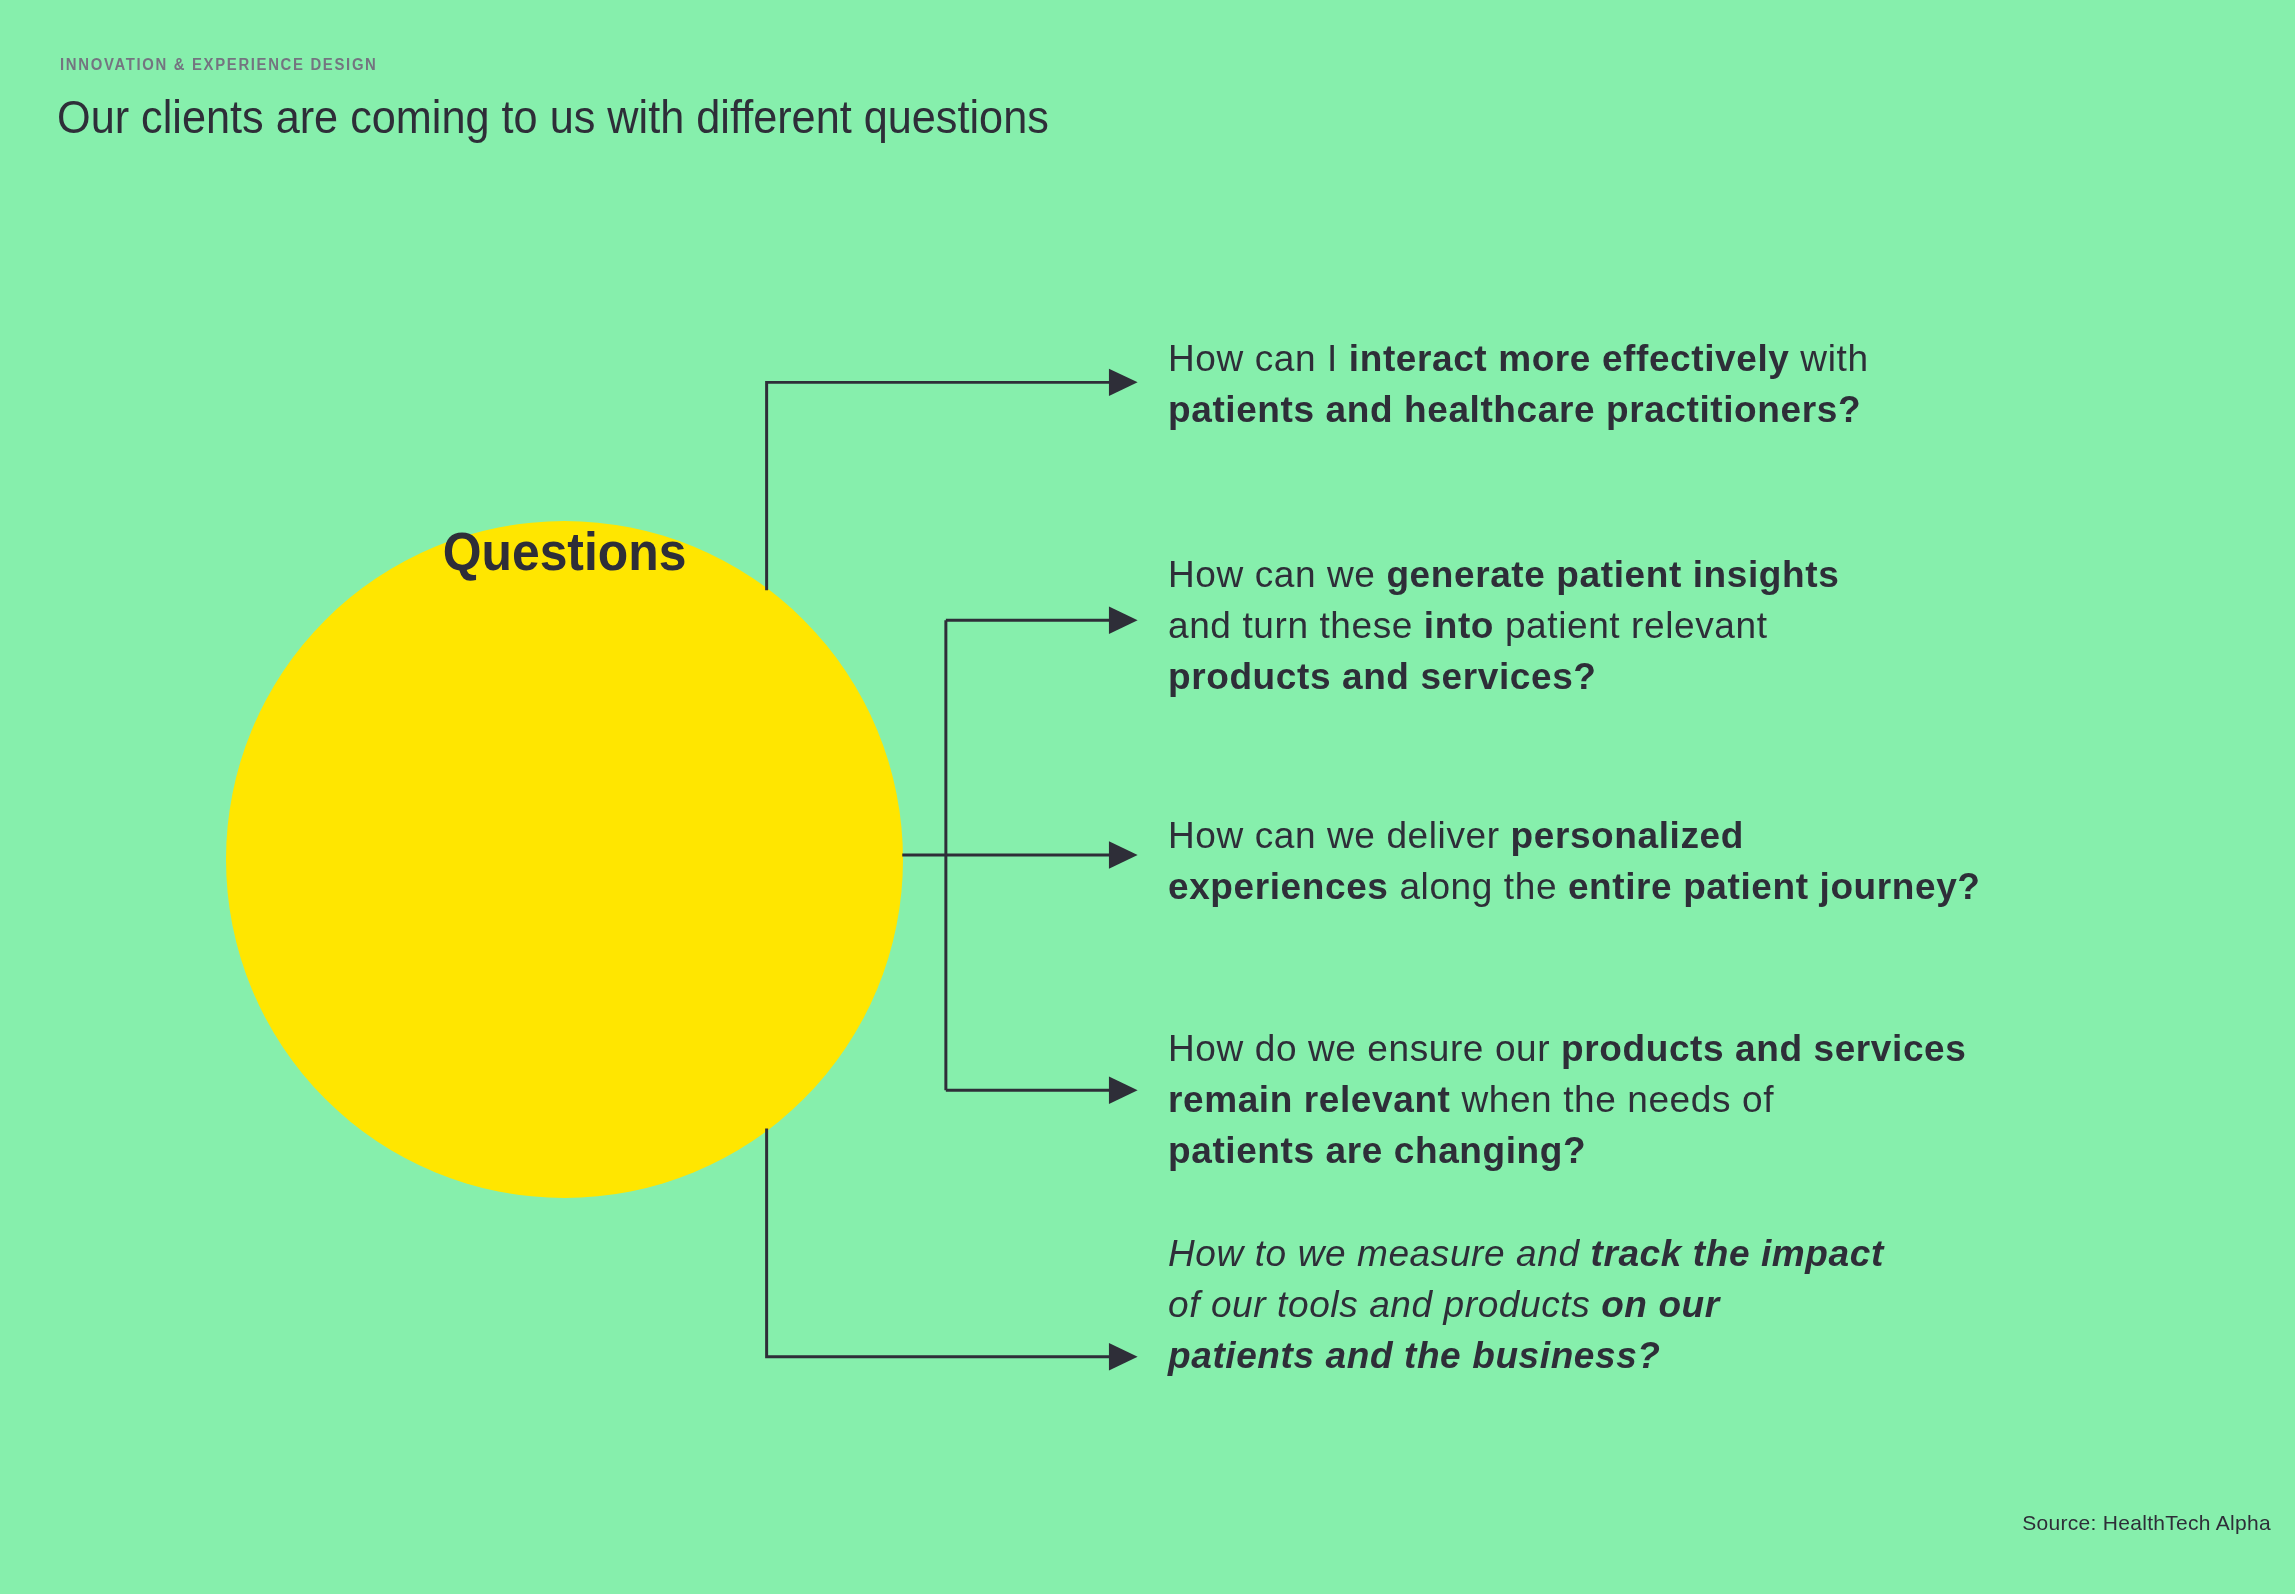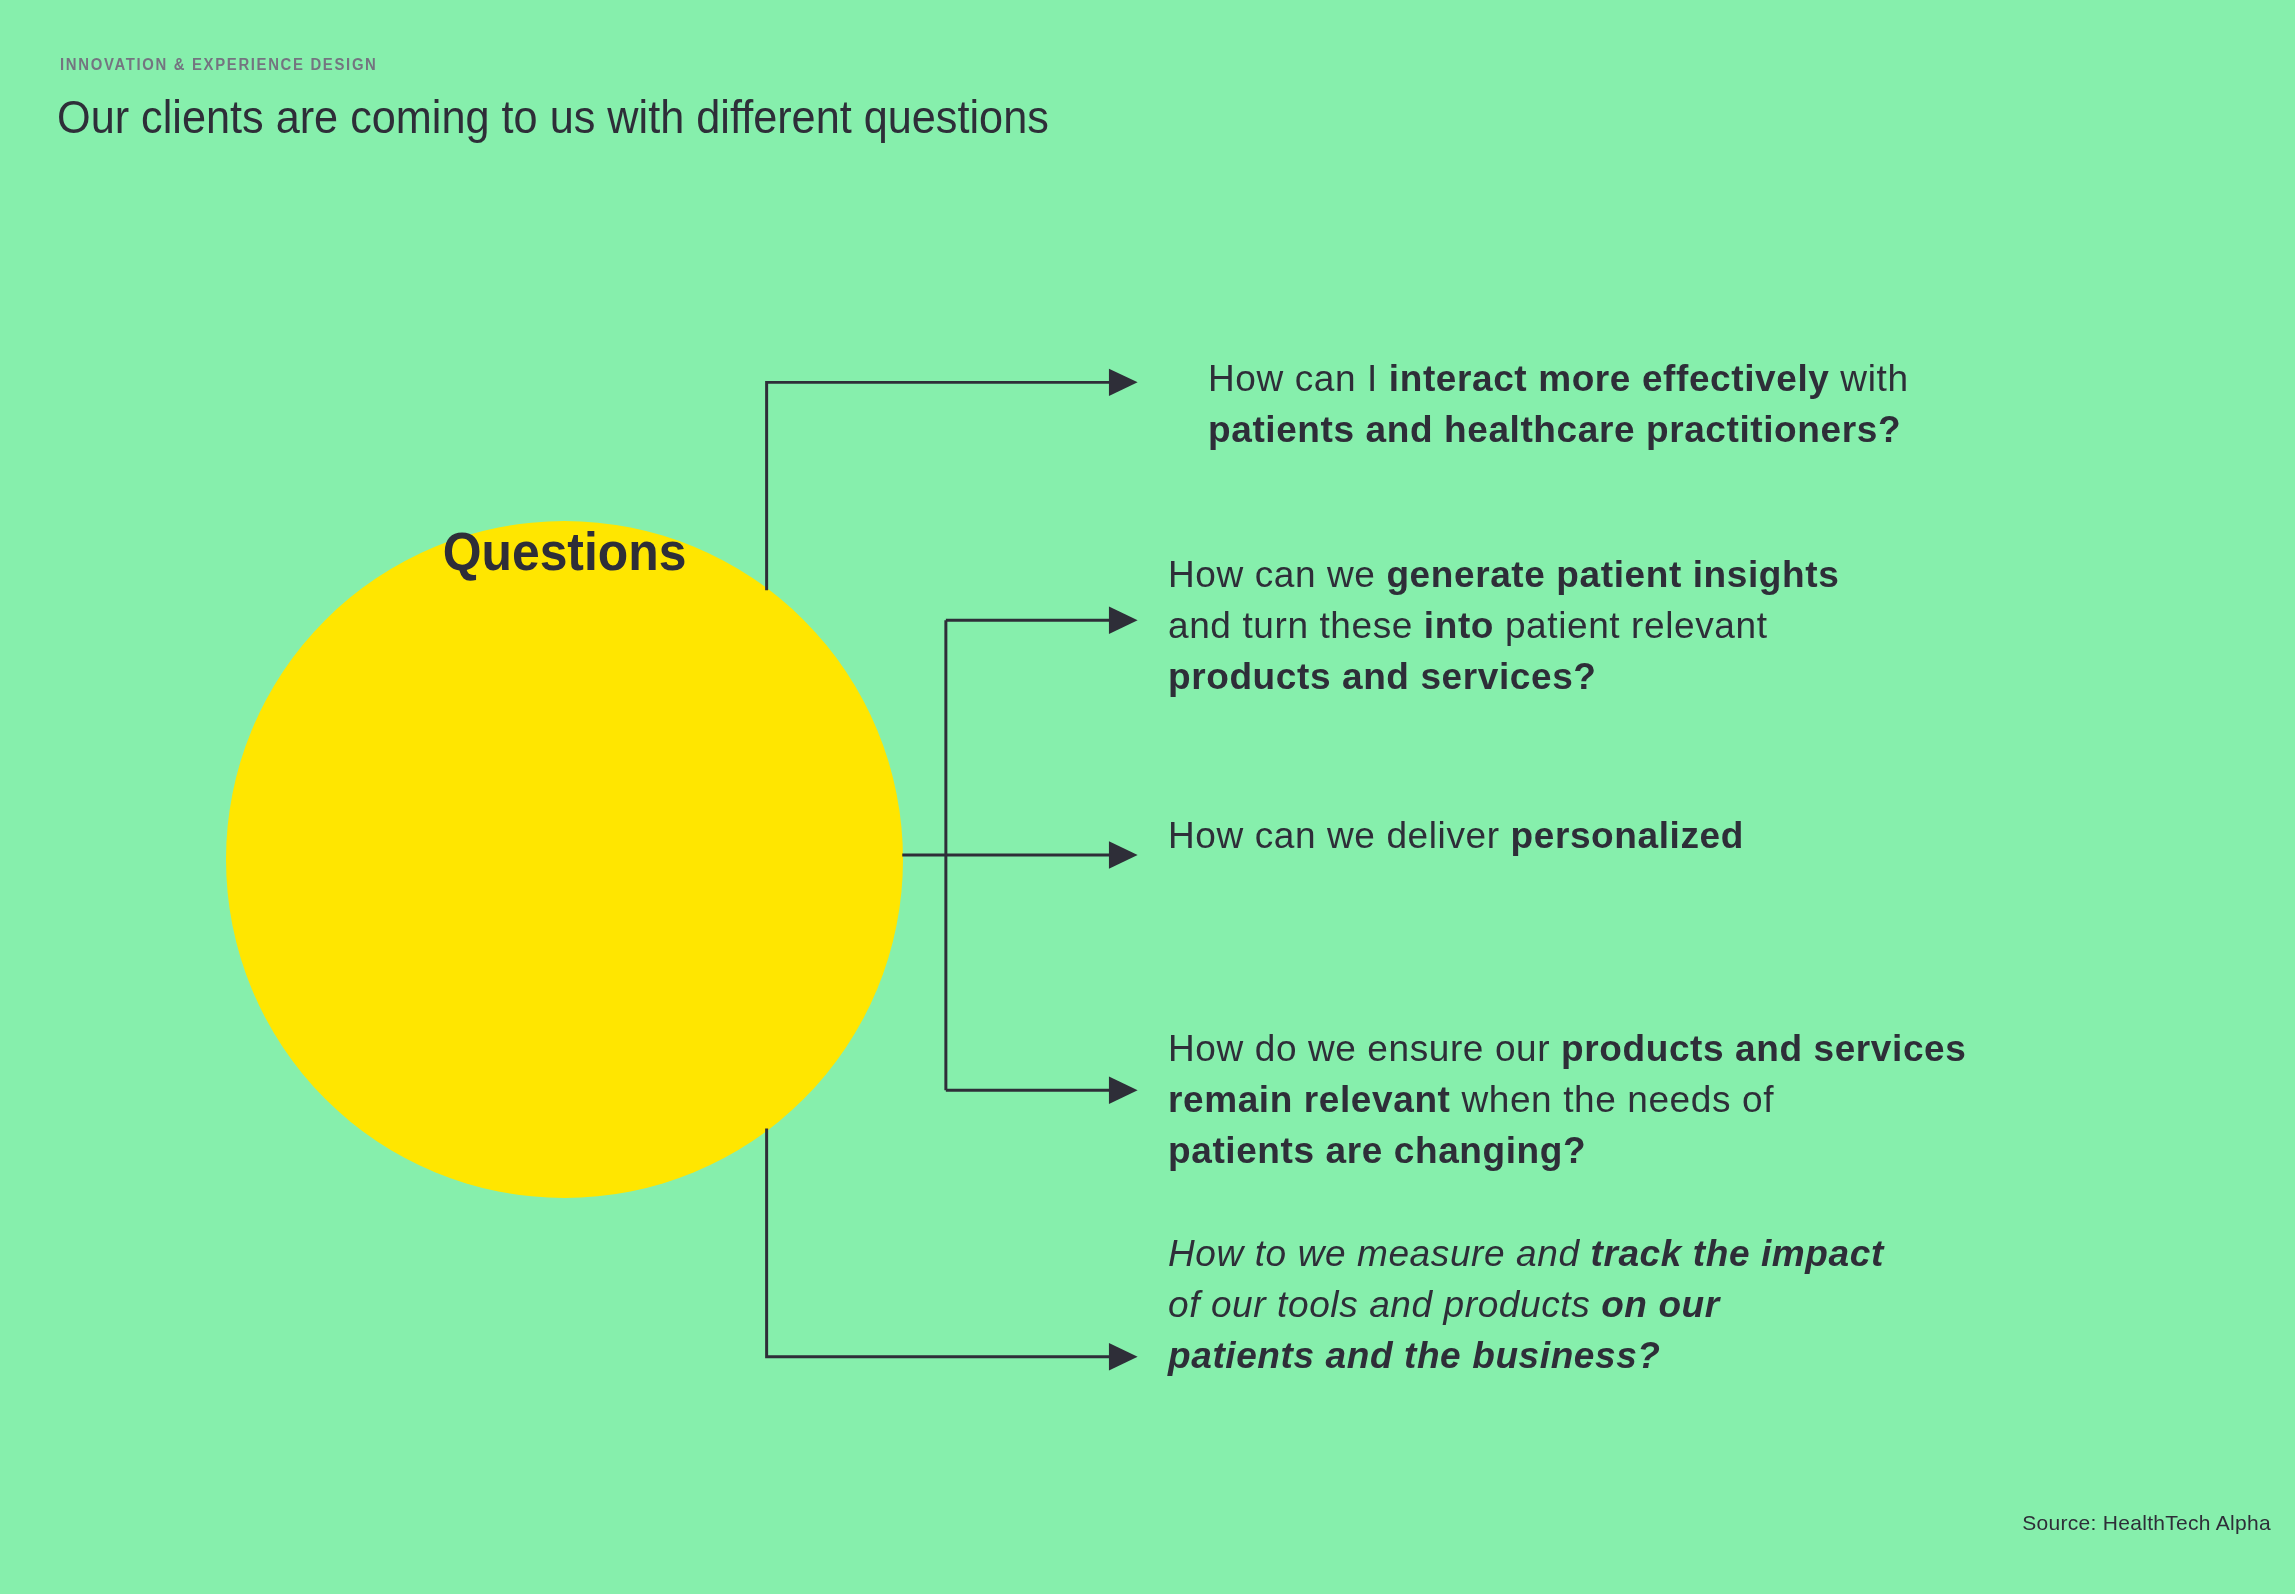--- a/index.html
+++ b/index.html
@@ -37,21 +37,21 @@
     white-space:nowrap;
   }
   .connectors{position:absolute;left:0;top:0;width:2295px;height:1594px;}
   .qblock{
     position:absolute;left:1168px;
     font-size:37px;letter-spacing:0.6px;line-height:51px;
     color:var(--ink,#2E2E38);
     white-space:nowrap;
   }
   .qblock b{font-weight:bold;}
-  .q1{top:353px;margin-left:40px;}
+  .q1{top:333px;}
   .q2{top:549px;}
   .q3{top:810px;}
   .q4{top:1023px;}
   .q5{top:1228px;font-style:italic;}
   .source{
     position:absolute;right:24px;top:1511px;
     font-size:21px;font-weight:400;color:var(--ink,#2E2E38);
     letter-spacing:0.3px;white-space:nowrap;
   }
 </style>
@@ -90,20 +90,21 @@
       <div class="qline"><span>How can I </span><b>interact more effectively</b><span> with</span></div>
       <div class="qline"><b>patients and healthcare practitioners?</b></div>
     </div>
   <div class="qblock q2">
       <div class="qline"><span>How can we </span><b>generate patient insights</b></div>
       <div class="qline"><span>and turn these </span><b>into</b><span> patient relevant</span></div>
       <div class="qline"><b>products and services?</b></div>
     </div>
   <div class="qblock q3">
       <div class="qline"><span>How can we deliver </span><b>personalized</b></div>
+      <div class="qline"><b>experiences</b><span> along the </span><b>entire patient journey?</b></div>
     </div>
   <div class="qblock q4">
       <div class="qline"><span>How do we ensure our </span><b>products and services</b></div>
       <div class="qline"><b>remain relevant</b><span> when the needs of</span></div>
       <div class="qline"><b>patients are changing?</b></div>
     </div>
   <div class="qblock q5">
       <div class="qline"><span>How to we measure and </span><b>track the impact</b></div>
       <div class="qline"><span>of our tools and products </span><b>on our</b></div>
       <div class="qline"><b>patients and the business?</b></div>

